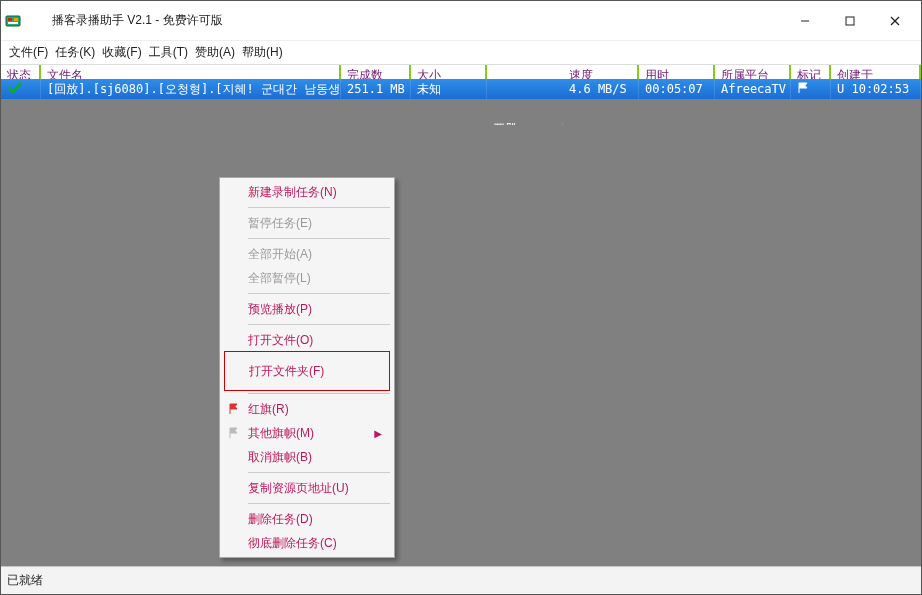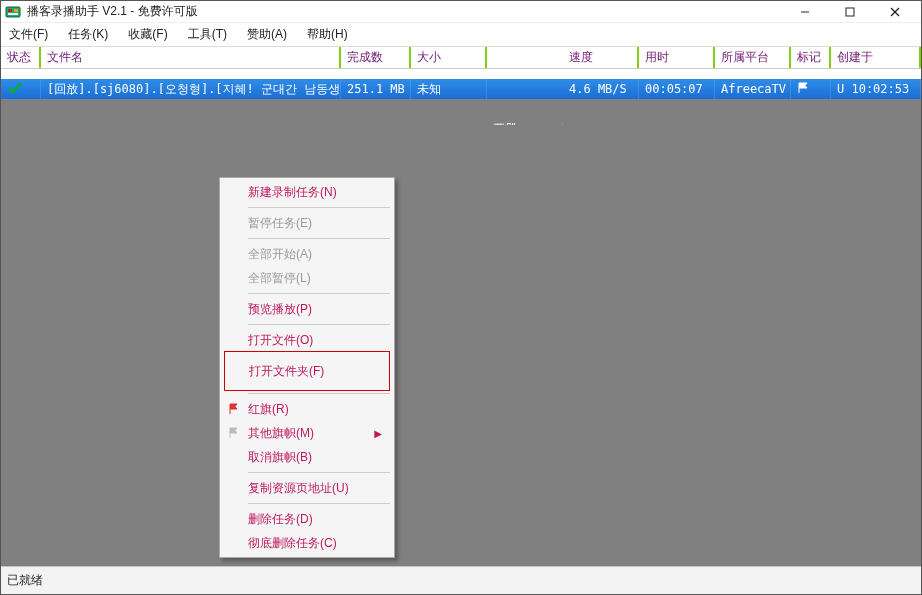--- a/index.html
+++ b/index.html
@@ -7,45 +7,46 @@
     font-family: "Microsoft YaHei", "SimSun", Arial, sans-serif;
     font-size: 12px;
     background: #fff;
     width: 922px;
     height: 595px;
     overflow: hidden;
     border: 1px solid #555;
     position: relative;
   }
   .titlebar {
-    height: 22px;
+    height: 40px;
     background: #fff;
     display: flex;
     align-items: center;
     padding: 0 4px;
     border-bottom: 1px solid #eee;
+    gap: 25px;
   }
   .titlebar .app-icon {
     width: 16px; height: 16px;
     margin-right: 6px;
     display:inline-block;
   }
   .titlebar .title { flex: 1; color: #222; font-size: 12px; }
   .win-ctrl { display:flex; }
   .win-btn {
     width: 45px; height: 28px;
     display:flex; align-items:center; justify-content:center;
     color:#222; font-size: 12px;
   }
   .menubar {
     height: 24px;
     background: #fff;
     display:flex; align-items:center;
     padding: 0 8px;
-    gap: 20px;
+    gap: 7px;
     border-bottom:1px solid #ddd;
   }
   .menubar .menu-item { font-size:12px; color:#222; }
   .col-headers {
     height: 22px;
     background: #fff;
     display:flex;
     border-bottom:1px solid #ccc;
   }
   .col-headers .col {

